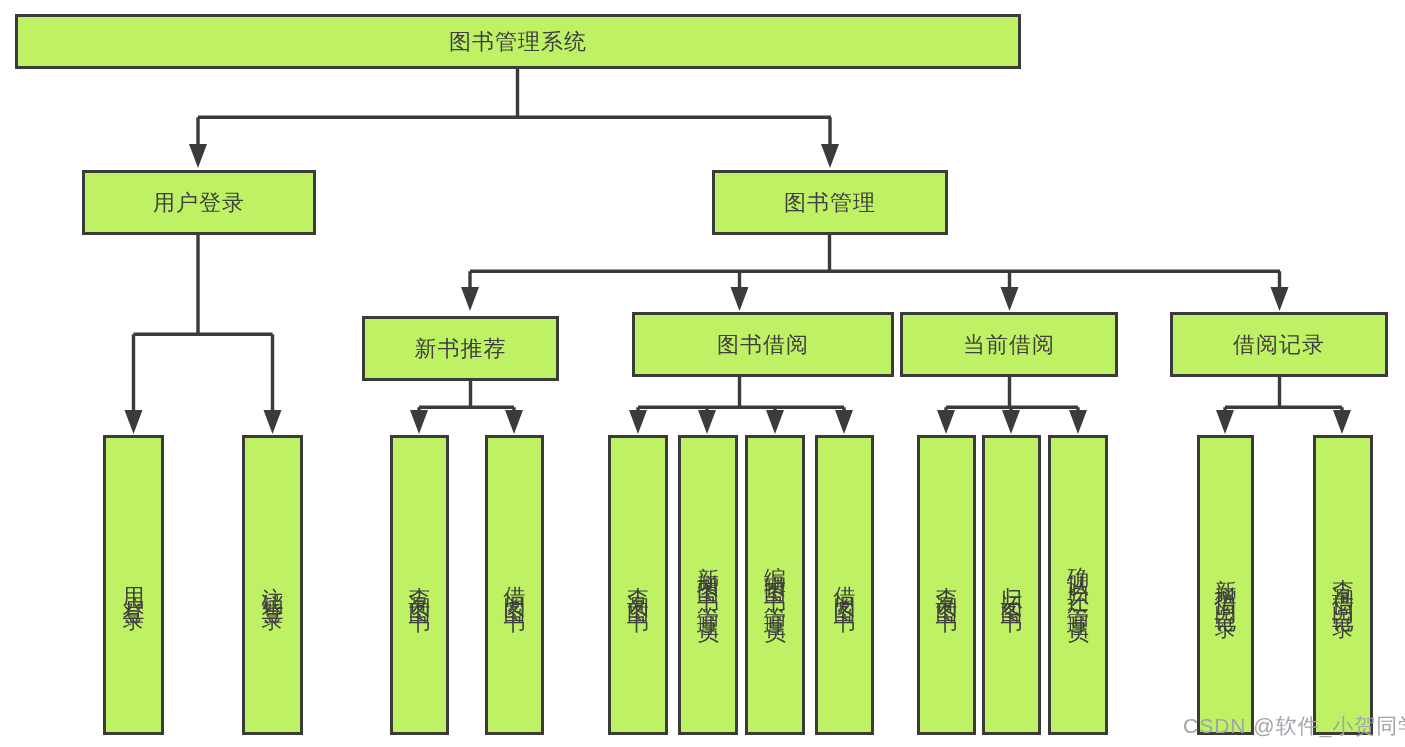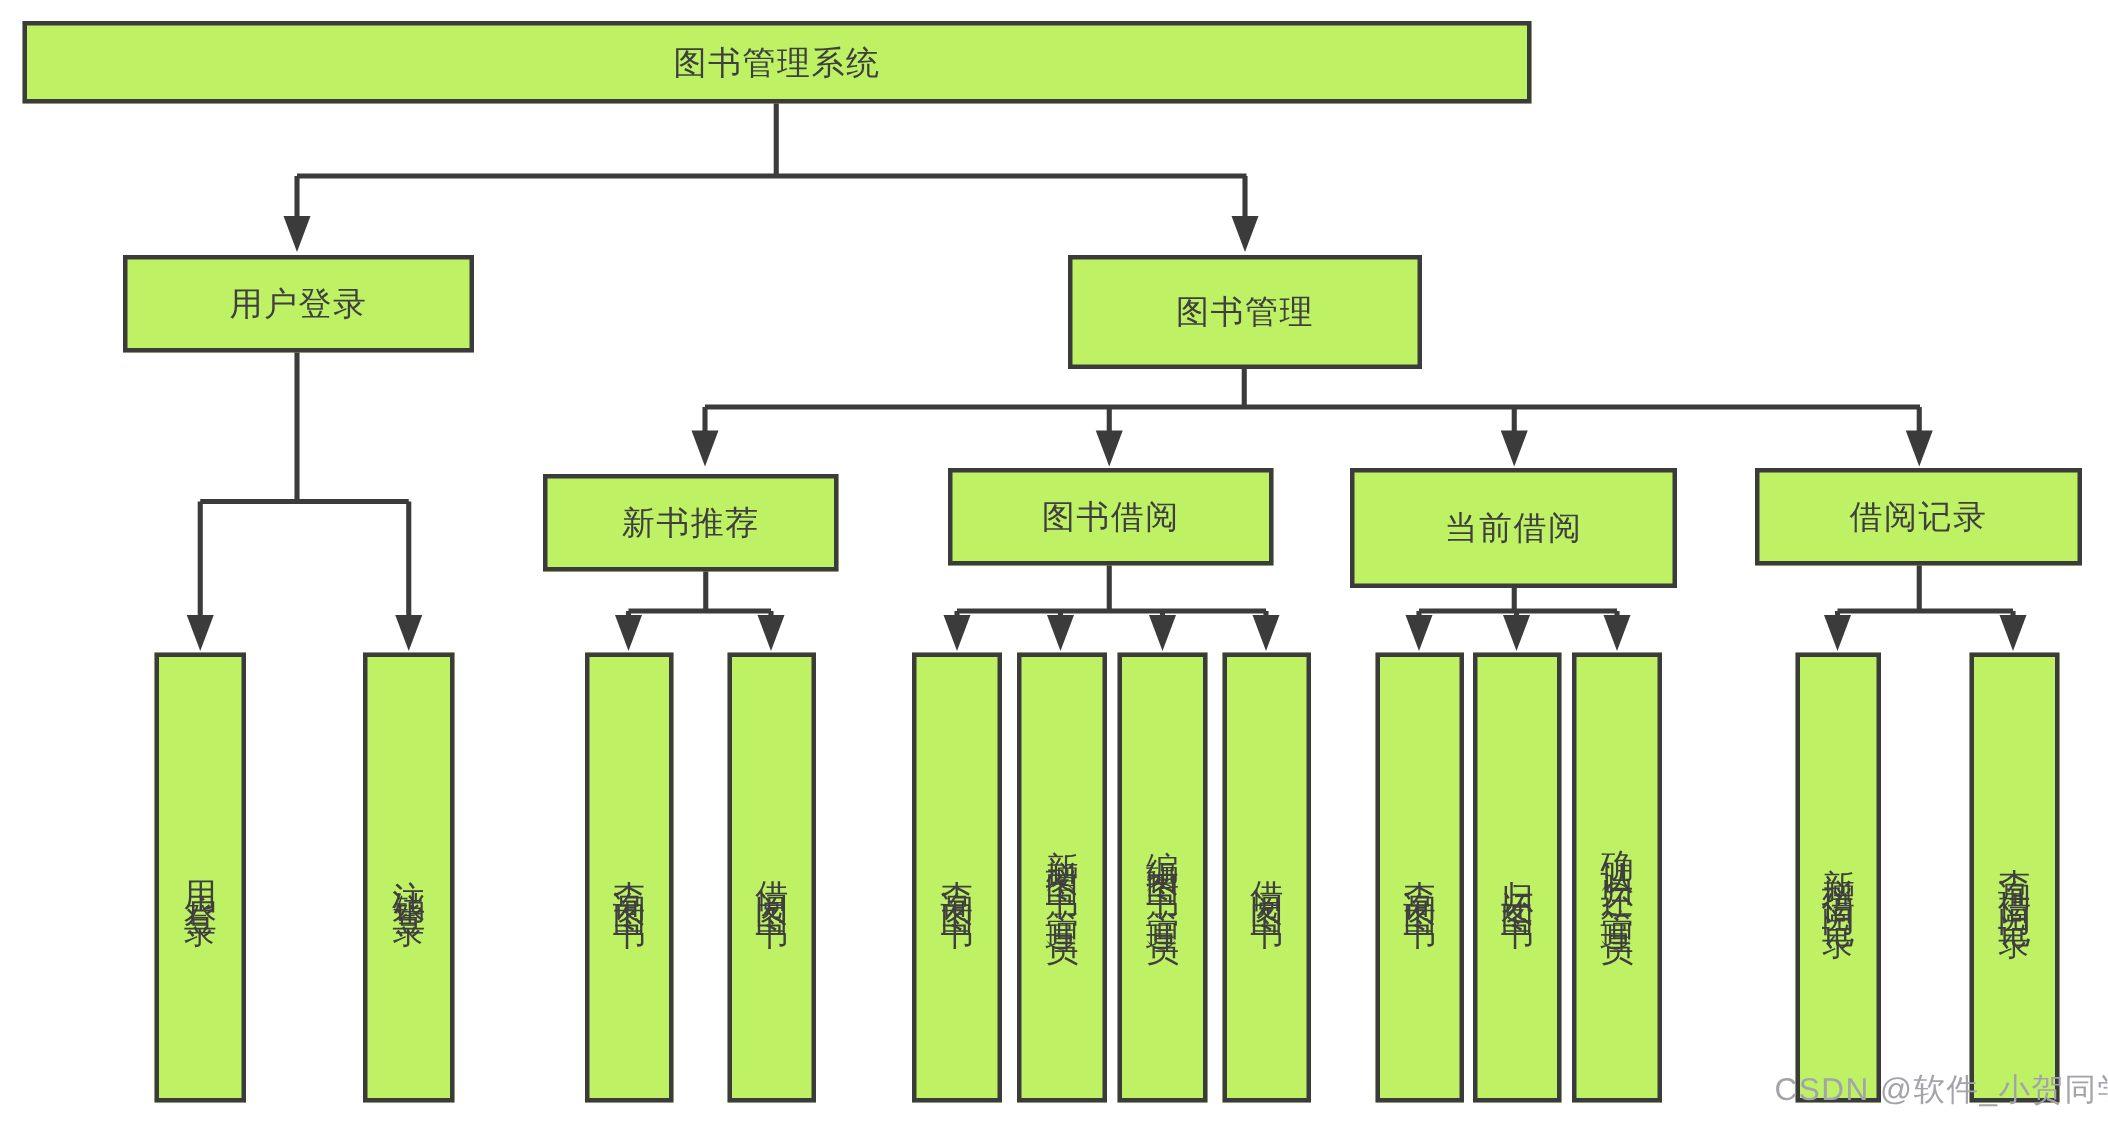--- a/index.html
+++ b/index.html
@@ -95,25 +95,25 @@
   <polygon points="1069,410 1087,410 1078,434"></polygon>
 
   <path d="M1279.5,375 V407.3 M1225,407.3 H1342 M1225,407.3 V413 M1342,407.3 V413"></path>
   <polygon points="1216,410 1234,410 1225,434"></polygon>
   <polygon points="1333,410 1351,410 1342,434"></polygon>
 </svg>
 
 <div class="node" style="left:15px;top:14px;width:1006px;height:55px">图书管理系统</div>
 
 <div class="node" style="left:82px;top:170px;width:234px;height:65px">用户登录</div>
-<div class="node" style="left:712px;top:170px;width:236px;height:76px">图书管理</div>
+<div class="node" style="left:712px;top:170px;width:236px;height:65px">图书管理</div>
 
 <div class="node" style="left:362px;top:316px;width:197px;height:65px">新书推荐</div>
-<div class="node" style="left:632px;top:312px;width:217px;height:65px">图书借阅</div>
-<div class="node" style="left:900px;top:312px;width:218px;height:80px">当前借阅</div>
+<div class="node" style="left:632px;top:312px;width:262px;height:65px">图书借阅</div>
+<div class="node" style="left:900px;top:312px;width:218px;height:65px">当前借阅</div>
 <div class="node" style="left:1170px;top:312px;width:218px;height:65px">借阅记录</div>
 
 <div class="node v" style="left:103px;top:435px;width:61px;height:300px">用户登录</div>
 <div class="node v" style="left:242px;top:435px;width:61px;height:300px">注销登录</div>
 
 <div class="node v" style="left:390px;top:435px;width:59px;height:300px">查询图书</div>
 <div class="node v" style="left:485px;top:435px;width:59px;height:300px">借阅图书</div>
 
 <div class="node v" style="left:608px;top:435px;width:60px;height:300px">查询图书</div>
 <div class="node v" style="left:678px;top:435px;width:60px;height:300px">新增图书（管理员）</div>

